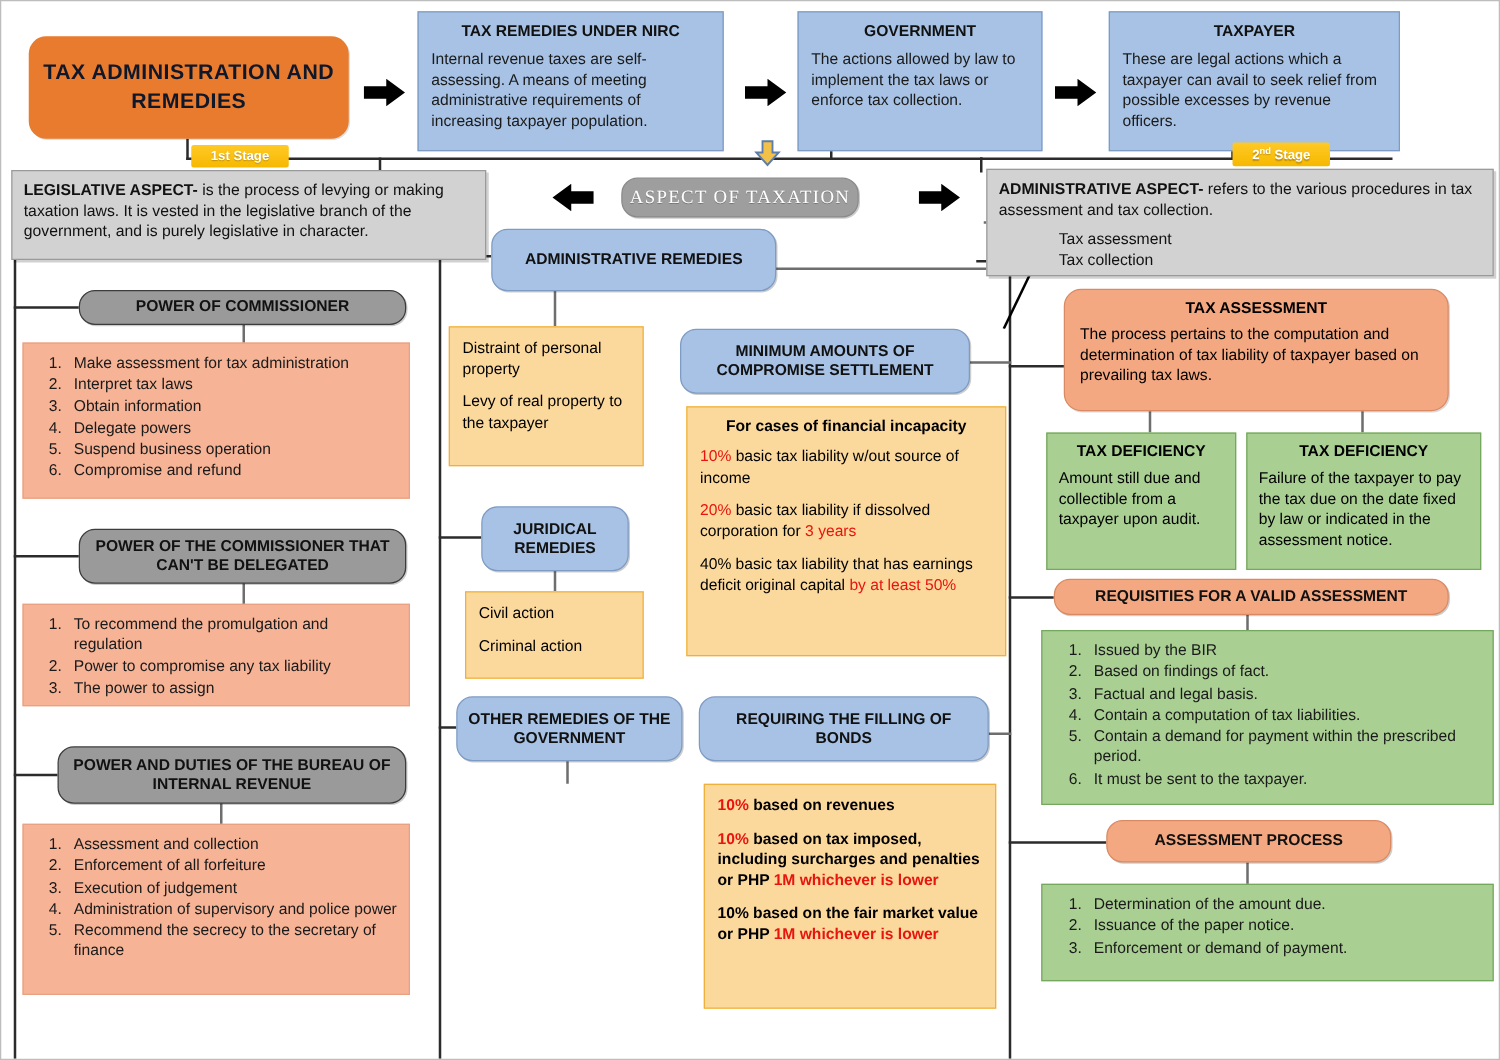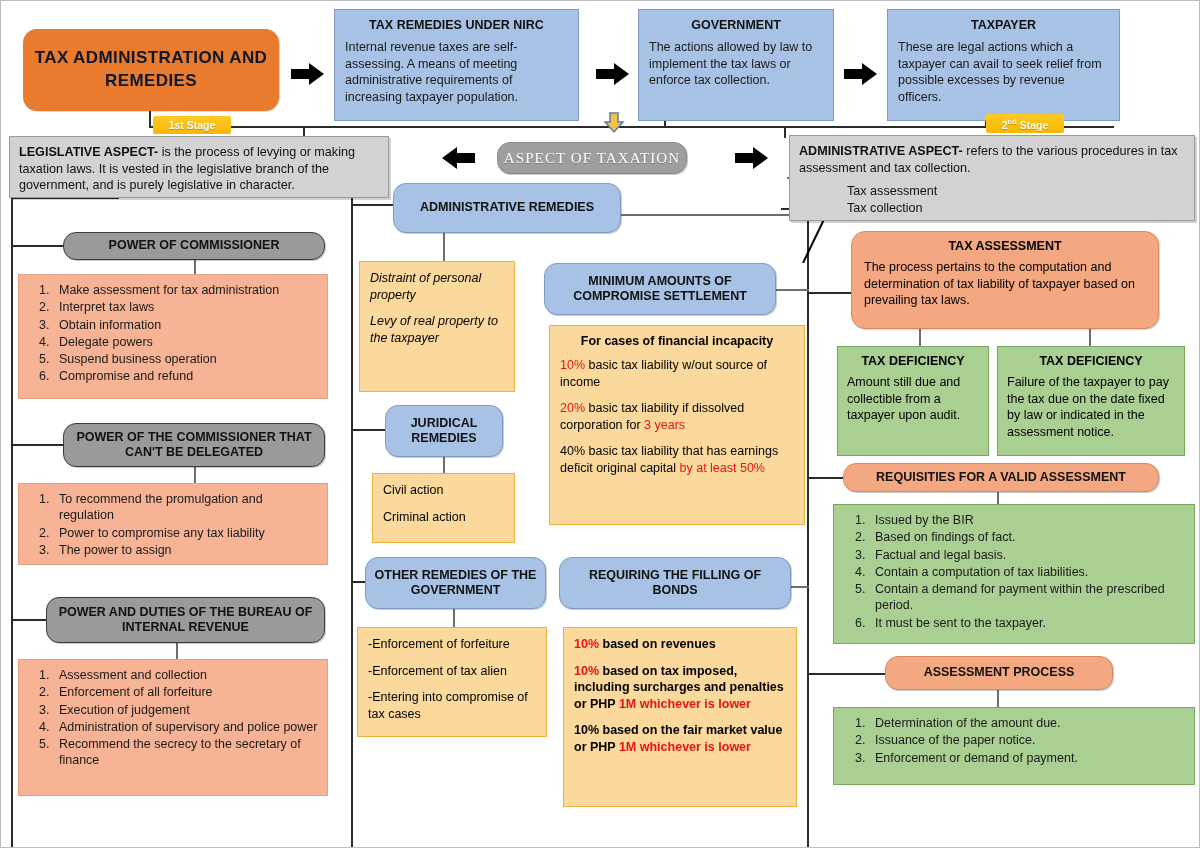--- a/index.html
+++ b/index.html
@@ -160,21 +160,21 @@
     <div class="bd">These are legal actions which a taxpayer can avail to seek relief from possible excesses by revenue officers.</div>
   </div>
 
   <div class="abs stage" style="left:152px;top:115px;width:78px;height:18px;">
     <span>1st Stage</span>
   </div>
   <div class="abs stage" style="left:985px;top:113px;width:78px;height:19px;">
     <span><span>2</span><sup>nd</sup><span> Stage</span></span>
   </div>
 
-  <div class="abs gray-panel" style="left:8px;top:135px;width:380px;height:62px;">
+  <div class="abs gray-panel" style="left:8px;top:135px;width:380px;height:72px;">
     <div class="bd">
       <span class="bold">LEGISLATIVE ASPECT-</span><span> is the process of levying or making taxation laws. It is vested in the legislative branch of the government, and is purely legislative in character.</span>
     </div>
   </div>
 
   <svg class="abs arw" style="left:438px;top:146px;" width="36" height="22" viewBox="0 0 36 22">
     <path d="M36 6 L18 6 L18 0 L3 11 L18 22 L18 16 L36 16 Z" fill="#000"></path>
   </svg>
 
   <div class="abs pill aspect" style="left:496px;top:141px;width:190px;height:32px;">
@@ -229,46 +229,39 @@
       <li>Enforcement of all forfeiture</li>
       <li>Execution of judgement</li>
       <li>Administration of supervisory and police power</li>
       <li>Recommend the secrecy to the secretary of finance</li>
     </ol>
   </div>
 
   <div class="abs pill bluehd" style="left:392px;top:182px;width:228px;height:50px;">
     <span style="white-space:pre-line;">ADMINISTRATIVE REMEDIES</span>
   </div>
-  <div class="abs amber-box" style="left:358px;top:260px;width:156px;height:131px;font-style:italic;">
+  <div class="abs amber-box" style="left:358px;top:260px;width:156px;height:112px;">
     <ul class="plain">
       <li>Distraint of personal property</li>
       <li>Levy of real property to the taxpayer</li>
     </ul>
   </div>
 
   <div class="abs pill bluehd" style="left:384px;top:404px;width:118px;height:52px;">
     <span style="white-space:pre-line;">JURIDICAL REMEDIES</span>
   </div>
   <div class="abs amber-box" style="left:371px;top:472px;width:143px;height:70px;">
     <ul class="plain">
       <li>Civil action</li>
       <li>Criminal action</li>
     </ul>
   </div>
 
   <div class="abs pill bluehd" style="left:364px;top:556px;width:181px;height:52px;padding:0 8px;">
     <span>OTHER REMEDIES OF THE GOVERNMENT</span>
-  </div>
-  <div class="abs amber-box" style="left:356px;top:626px;width:190px;height:110px;">
-    <ul class="plain">
-      <li>-Enforcement of forfeiture</li>
-      <li>-Enforcement of tax alien</li>
-      <li>-Entering into compromise of tax cases</li>
-    </ul>
   </div>
 
   <div class="abs pill bluehd" style="left:543px;top:262px;width:232px;height:52px;padding:0 8px;">
     <span>MINIMUM AMOUNTS OF COMPROMISE SETTLEMENT</span>
   </div>
   <div class="abs amber-box" style="left:548px;top:324px;width:256px;height:200px;">
     <div class="bold ctr" style="font-size:12.5px;margin-bottom:9px;">For cases of financial incapacity</div>
     <div style="font-size:12.5px;line-height:1.32;margin-bottom:10px;">
       <span class="red">10%</span><span> basic tax liability w/out source of income</span>
     </div>

